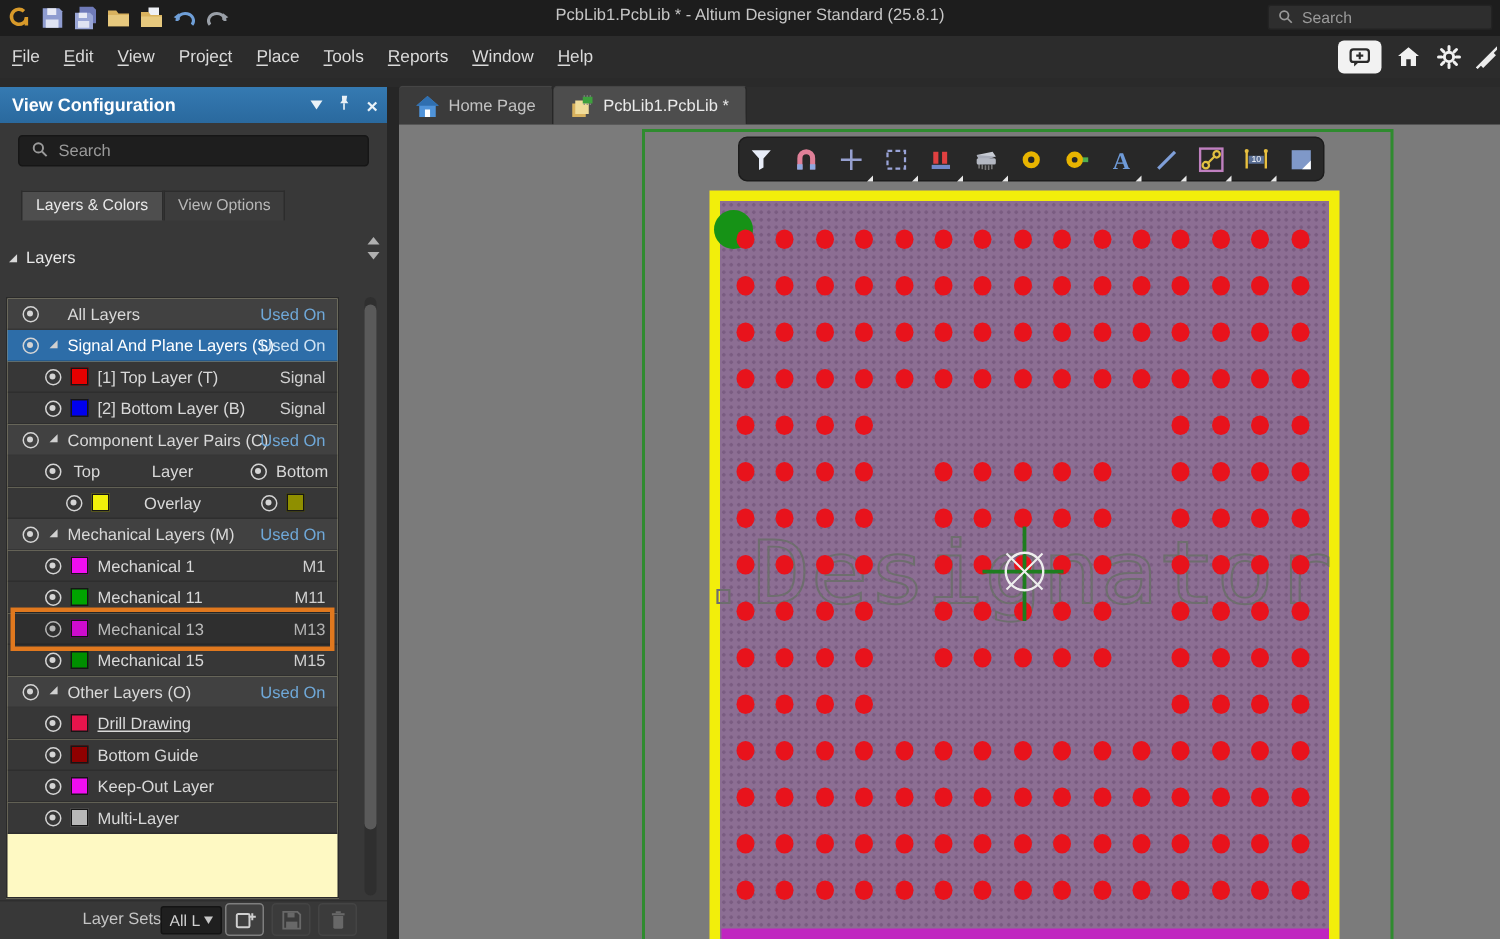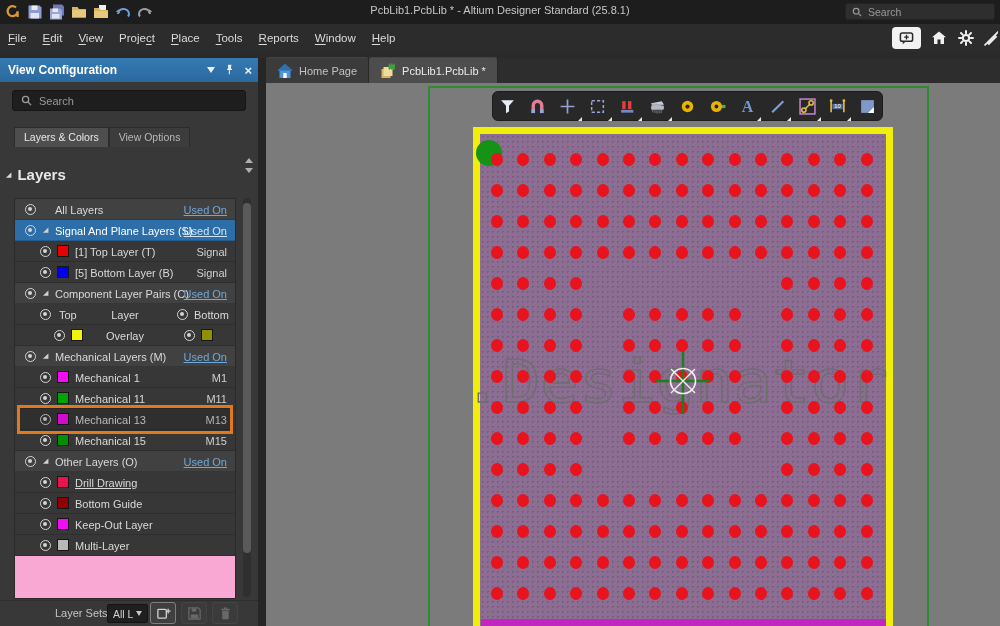--- a/index.html
+++ b/index.html
@@ -38,33 +38,33 @@
   .psearch{position:absolute;left:12px;top:32px;width:234px;height:21px;background:#1e1e1e;border:1px solid #161616;
            border-radius:3px;display:flex;align-items:center;gap:7px;padding:0 8px;box-sizing:border-box;}
   .psearch svg{width:11px;height:11px;}
   .psearch .ph{font-size:11px;color:#9a9a9a;}
   .ptabs{position:absolute;left:14px;top:69px;display:flex;}
   .ptab{height:19px;line-height:19px;padding:0 9px;font-size:10.5px;color:#b8b8b8;background:#3c3c3c;
         border:1px solid #2c2c2c;border-bottom:none;}
   .ptab.active{background:#4e4e4e;color:#e8e8e8;}
   .psection{position:absolute;left:6px;top:108px;display:flex;align-items:center;gap:6px;}
   .psection .tri3{font-size:7px;color:#d8d8d8;}
-  .psection .sl{font-size:15px;font-weight:bold;color:#e8e8e8;}
-  .tree{position:absolute;left:14px;top:140px;width:220px;height:399px;background:#f9a8d4;border:1px solid #2a2a2a;box-sizing:content-box;}
+  .psection .sl{font-size:11px;font-weight:normal;color:#e8e8e8;}
+  .tree{position:absolute;left:4px;top:140px;width:220px;height:399px;background:#fef9c3;border:1px solid #2a2a2a;box-sizing:content-box;}
   .trow{position:relative;height:21px;box-sizing:border-box;border-bottom:1px solid rgba(0,0,0,.16);background:#373737;}
   .trow.group{background:#414141;}
   .trow.sel{background:#2d6da8;}
   .eye{position:absolute;top:5px;width:11px;height:11px;border:1px solid #d4d4d4;border-radius:50%;box-sizing:border-box;}
   .eye i{position:absolute;left:2.3px;top:2.3px;width:4px;height:4px;background:#d4d4d4;border-radius:50%;}
   .tri{position:absolute;top:6px;font-size:7px;color:#d0d0d0;line-height:1;}
   .tl{position:absolute;top:4.5px;font-size:11px;color:#d9d9d9;white-space:nowrap;}
   .trow.sel .tl{color:#fff;}
   .tlc{position:absolute;left:60px;right:60px;top:4.5px;font-size:11px;color:#d9d9d9;text-align:center;}
   .rv{position:absolute;right:8px;top:4.5px;font-size:11px;color:#cfcfcf;}
-  .rv.uo{color:#6fa8d8;text-decoration:underline;}
+  .rv.uo{color:#6fa8d8;}
   .trow.sel .rv.uo{color:#cfe3f3;}
   .sw{position:absolute;top:4px;width:12px;height:12px;border:1px solid #161616;box-sizing:border-box;}
   .hlbox{position:absolute;left:13px;width:214px;height:29px;border:3px solid #e0781e;background:rgba(0,0,0,.14);
          box-sizing:border-box;z-index:5;pointer-events:none;}
   .vscroll{position:absolute;left:243px;top:140px;width:8px;height:399px;background:#2f2f2f;border-radius:4px;}
   .vthumb{position:absolute;left:0;top:5px;width:8px;height:350px;background:#5a5a5a;border-radius:4px;}
   .sarrow{position:absolute;left:245px;width:0;height:0;border-left:4px solid transparent;border-right:4px solid transparent;}
   .sarrow.up{top:100px;border-bottom:5px solid #b0b0b0;}
   .sarrow.down{top:110px;border-top:5px solid #b0b0b0;}
   .pbottom{position:absolute;left:0;top:542px;width:258px;height:26px;background:#383838;border-top:1px solid #2e2e2e;}
@@ -253,21 +253,21 @@
           </span>
           <span class="sw" style="left: 42px; background: rgb(230, 0, 0);"></span>
           <span class="tl" style="left: 60px;">[1] Top Layer (T)</span>
           <span class="rv">Signal</span>
         </div>
         <div class="trow ">
           <span class="eye" style="left: 25px;">
             <i></i>
           </span>
           <span class="sw" style="left: 42px; background: rgb(0, 0, 238);"></span>
-          <span class="tl" style="left: 60px;">[5] Bottom Layer (B)</span>
+          <span class="tl" style="left: 60px;">[2] Bottom Layer (B)</span>
           <span class="rv">Signal</span>
         </div>
         <div class="trow group">
           <span class="eye" style="left: 10px;">
             <i></i>
           </span>
           <span class="tri" style="left: 28px;">◢</span>
           <span class="tl" style="left: 40px;">Component Layer Pairs (C)</span>
           <span class="rv uo">Used On</span>
         </div>

